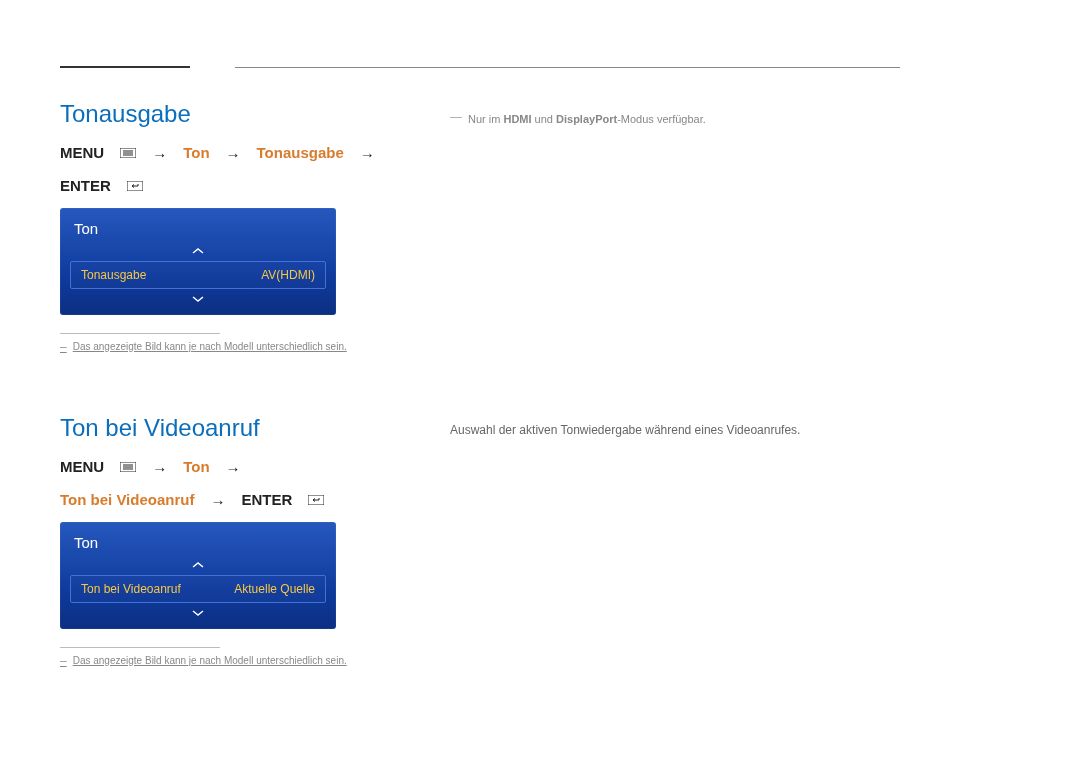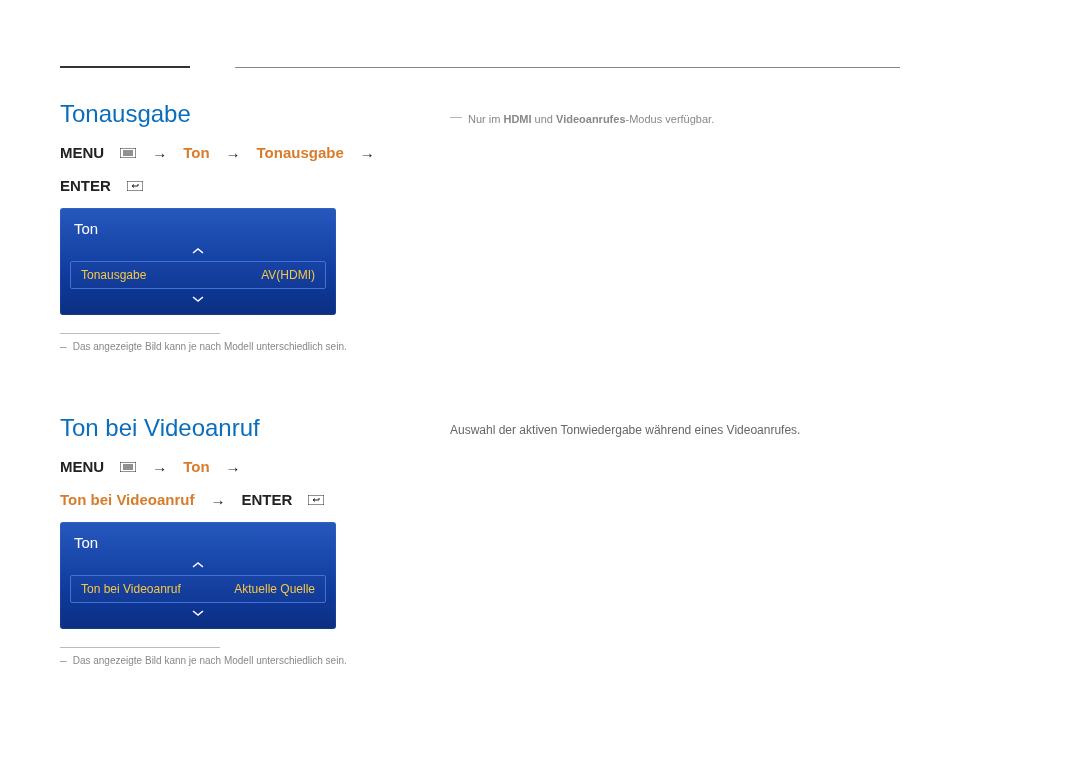--- a/index.html
+++ b/index.html
@@ -111,20 +111,21 @@
     border-top: 1px solid #bbb;
   }
   .footnote {
     font-size: 10px;
     color: var(--light-gray);
     display:flex;
     gap: 6px;
     align-items:center;
     max-width: 290px;
     line-height:1.4;
+    text-decoration:underline;
   }
   .footnote::before {
     content: "–";
     color: #999;
     font-size: 12px;
     line-height: 12px;
   }
   .bullet-row { display:flex; align-items:flex-start; gap:8px; margin:2px 0; }
   .bullet-row::before { content:"•"; font-size:11px; line-height:1.7; color:#444; }
   .opt { color: var(--orange); font-weight: bold; font-size:11px; }
@@ -201,21 +202,21 @@
 
       <hr class="foot-rule">
       <div class="footnote">
         <span>Das angezeigte Bild kann je nach Modell unterschiedlich sein.</span>
       </div>
     </div>
 
     <div class="right-col">
       <div class="hint">
         <span>
-          <span>Nur im </span><b>HDMI</b><span> und </span><b>Videoanrufes</b><span>-Modus verfügbar.</span>
+          <span>Nur im </span><b>HDMI</b><span> und </span><b>DisplayPort</b><span>-Modus verfügbar.</span>
         </span>
       </div>
     </div>
   </div>
 
   <div class="section" style="margin-top:60px;">
     <div class="left-col">
 
       <h2 class="section-title">Ton bei Videoanruf</h2>
 

